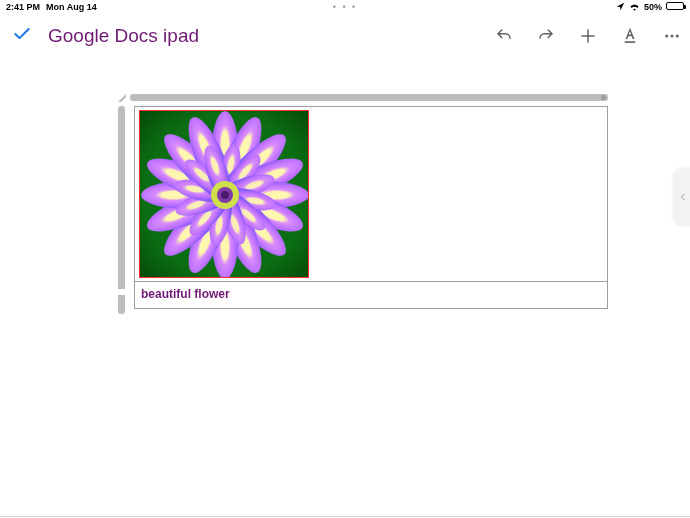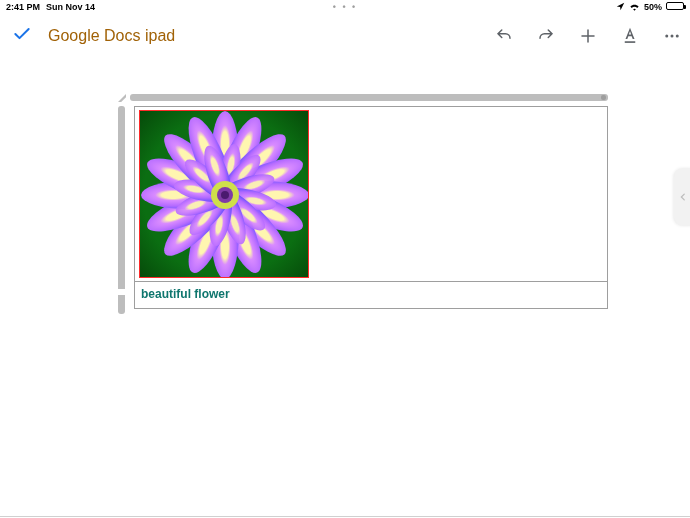--- a/index.html
+++ b/index.html
@@ -8,51 +8,51 @@
   .status-left { display:flex; gap:6px; }
   .status-center { position:absolute; left:50%; transform:translateX(-50%); color:#9e9e9e; letter-spacing:2px; font-size:9px; }
   .status-right { display:flex; align-items:flex-start; gap:4px; }
   .battery { width:18px; height:8px; border:1px solid #000; border-radius:2px; position:relative; }
   .battery::after { content:""; position:absolute; right:-3px; top:2px; width:2px; height:4px; background:#000; border-radius:0 1px 1px 0; }
   .battery-fill { background:#000; height:100%; width:50%; }
   .wifi-icon svg, .loc-icon svg { display:block; }
 
   .app-bar { height:44px; display:flex; align-items:center; padding:0 12px; position:relative; }
   .back-check { color:#1a73e8; }
-  .doc-title { font-size:16px; color:#a16207; margin-left:16px; }
+  .doc-title { font-size:19px; color:#701a75; margin-left:16px; }
   .tools { position:absolute; right:8px; display:flex; align-items:center; gap:22px; }
   .tools svg { display:block; }
   .tool-btn { color:#5f6368; display:flex; align-items:center; justify-content:center; width:20px; height:20px; }
 
   .canvas { position:relative; margin:36px 0 0 118px; width:492px; }
   .corner { position:absolute; left:0; top:0; width:8px; height:8px; }
   .corner svg { display:block; }
   .ruler-h { position:absolute; left:12px; top:0; height:7px; width:478px; background:#bdbdbd; border-radius:3px; }
   .ruler-h::after { content:""; position:absolute; right:2px; top:1px; width:5px; height:5px; background:#9e9e9e; border-radius:2px; }
   .ruler-v { position:absolute; left:0; top:12px; width:7px; height:208px; background:#bdbdbd; border-radius:3px; }
   .ruler-v-gap { position:absolute; left:0; top:195px; width:7px; height:6px; background:#fff; }
   .table-outer { position:absolute; left:16px; top:12px; width:474px; border:1px solid #9e9e9e; }
   .cell-image { border-bottom:1px solid #9e9e9e; padding:3px 4px; }
   .img-frame { width:170px; height:168px; border:1px solid #ff2a2a; overflow:hidden; position:relative; background:#0b6e12; }
-  .caption-cell { padding:5px 6px 7px; font-size:12px; font-weight:700; color:#0f766e; }
+  .caption-cell { padding:5px 6px 7px; font-size:12px; font-weight:700; color:#701a75; }
 
   .side-tab { position:absolute; right:-2px; top:168px; width:18px; height:58px; background:#f2f2f2; border-radius:9px 0 0 9px; box-shadow:-1px 0 3px rgba(0,0,0,.08); display:flex; align-items:center; justify-content:center; color:#bdbdbd; }
   .side-tab svg { transform:rotate(180deg); }
 
   .bottom-hairline { position:absolute; left:0; right:0; bottom:1px; height:1px; background:#d0d0d0; }
 
   
 </style>
 </head>
 <body>
 
 <div class="status-bar">
   <div class="status-left">
     <span>2:41 PM</span>
-    <span>Sun Nov 14</span>
+    <span>Mon Aug 14</span>
   </div>
   <span class="status-center">• • •</span>
   <div class="status-right">
     <span class="loc-icon">
       <svg width="9" height="9" viewBox="0 0 24 24">
           <path fill="#000" d="M2 12L22 2 12 22 11 13 2 12Z"></path>
         </svg>
     </span>
     <span class="wifi-icon">
       <svg width="11" height="9" viewBox="0 0 24 18">

